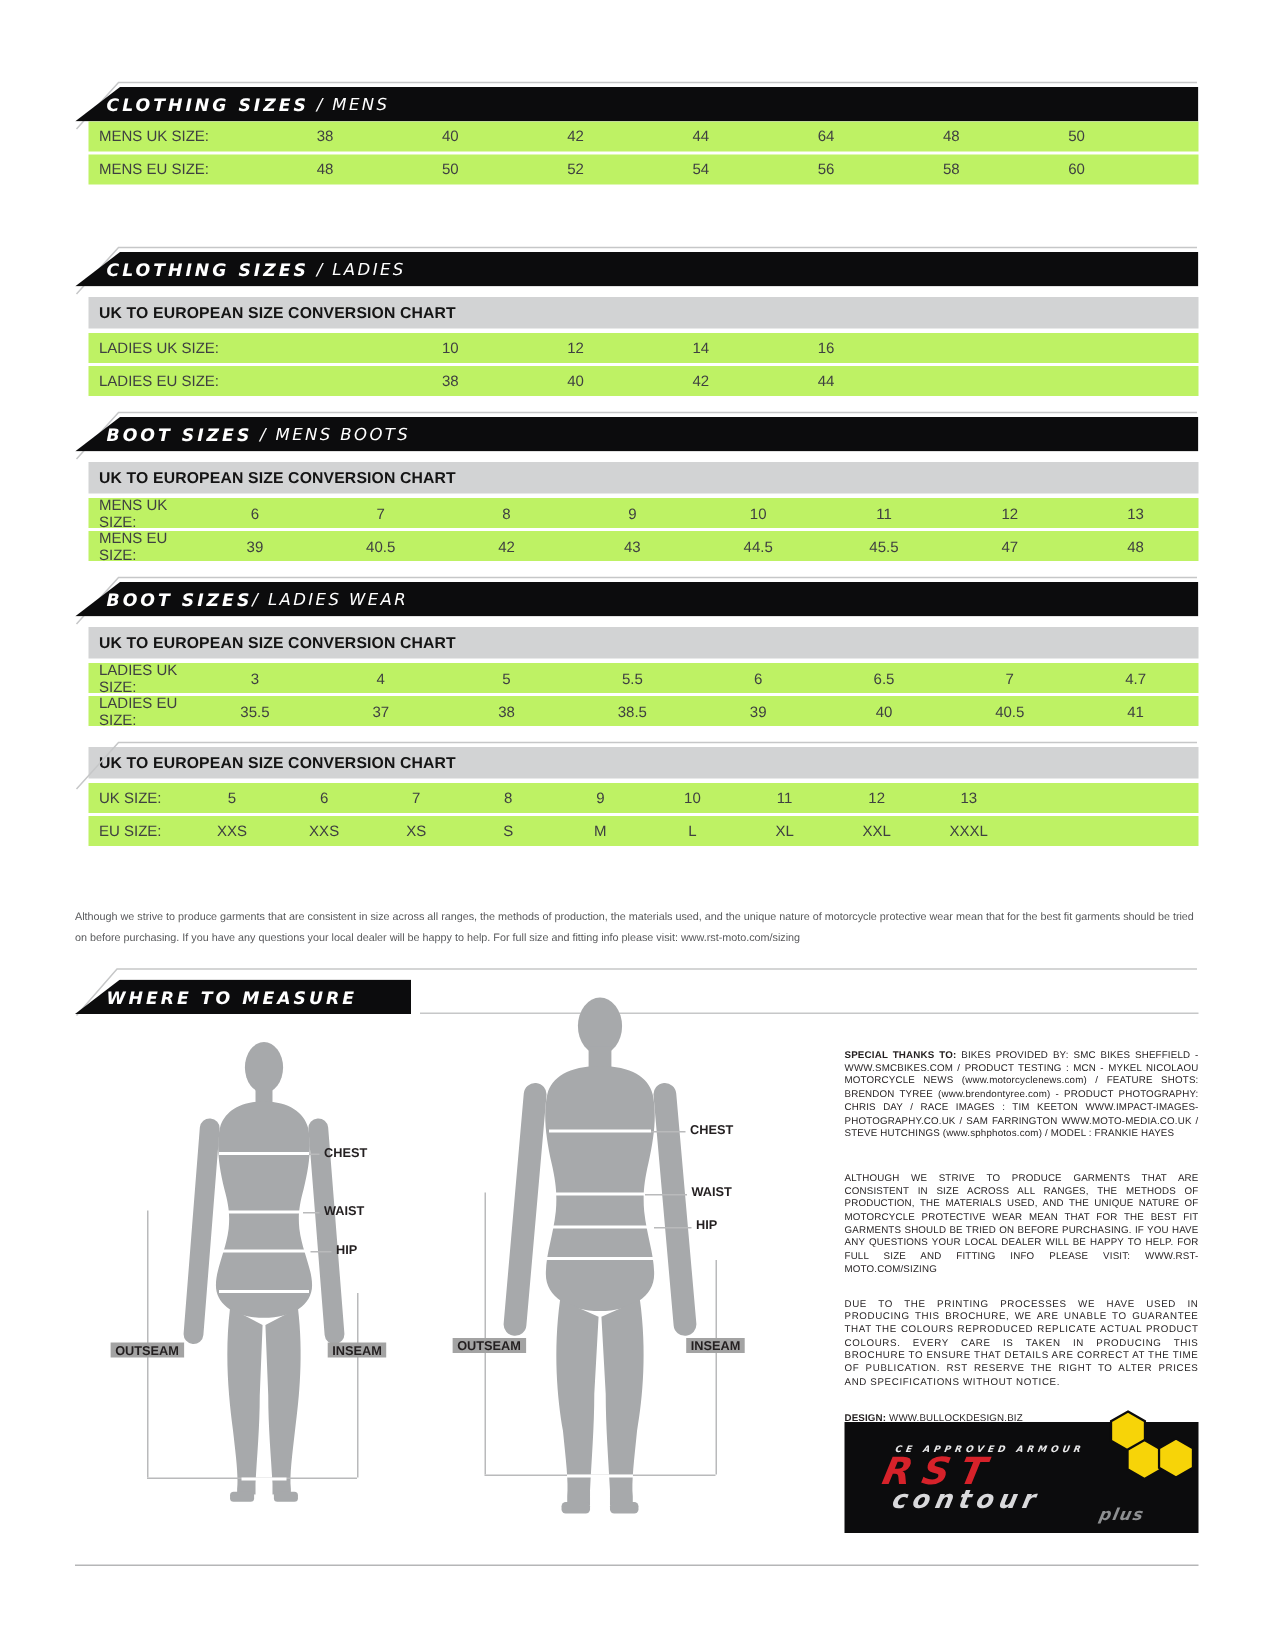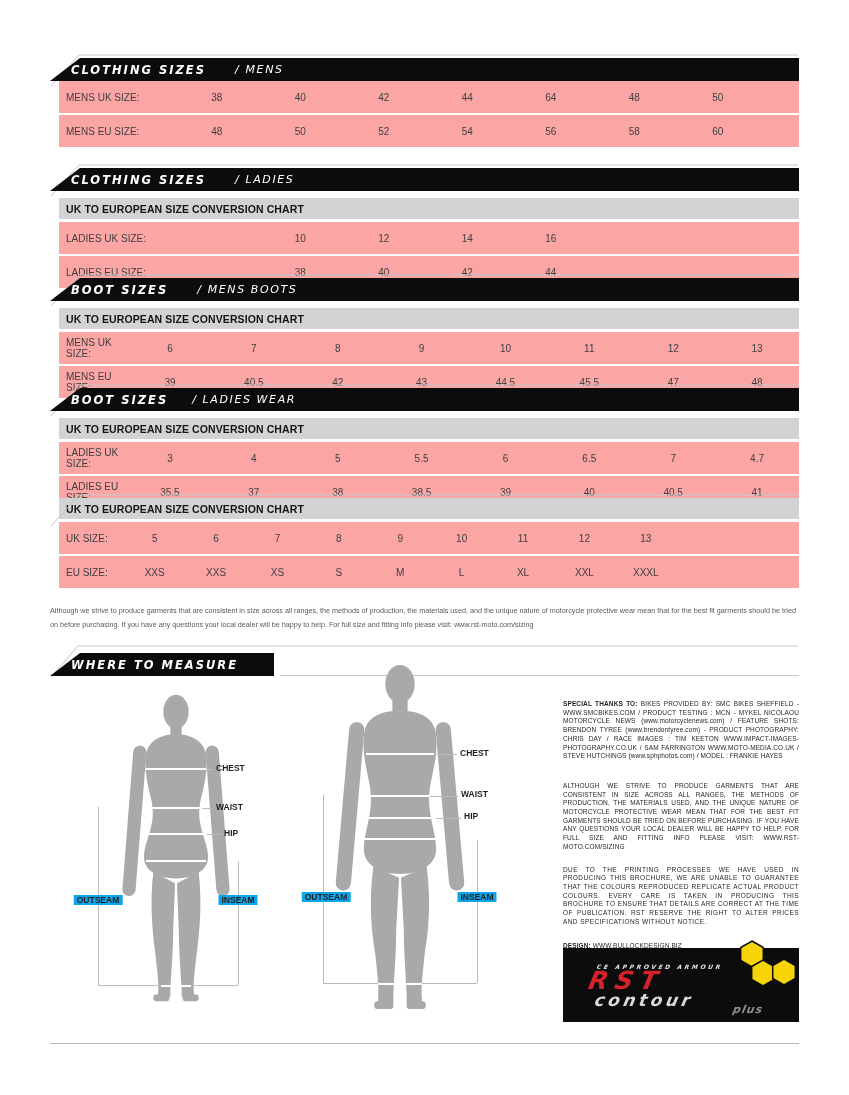--- a/index.html
+++ b/index.html
@@ -3,49 +3,49 @@
 <meta charset="utf-8">
 <style>
   html,body{margin:0;padding:0;background:#fff;}
   .page{position:relative;width:849px;height:1095px;background:#fff;overflow:hidden;
         font-family:"Liberation Sans",sans-serif;color:#3f4041;}
   
   .size-section{position:absolute;left:50px;width:749px;}
   .deco{position:absolute;left:0;top:0;width:749px;height:36px;pointer-events:none;}
   .bar{position:relative;margin-top:7px;height:23px;background:#0c0c0d;
        clip-path:polygon(30px 0,100% 0,100% 100%,0 100%);
-       display:flex;align-items:center;padding-left:21px;box-sizing:border-box;gap:24px;}
+       display:flex;align-items:center;padding-left:21px;box-sizing:border-box;}
   .bar-title{font-family:"DejaVu Sans",sans-serif;font-style:italic;font-weight:900;
              font-size:11.5px;letter-spacing:2px;color:#fff;white-space:pre;}
   .bar-suffix{font-family:"DejaVu Sans",sans-serif;font-style:italic;font-weight:400;
               font-size:11px;letter-spacing:1.6px;color:#fff;white-space:pre;}
   .subbar{margin:7px 0 3px 9px;width:740px;height:21px;background:#d2d3d4;box-sizing:border-box;
           display:flex;align-items:center;padding-left:7px;font-weight:bold;font-size:10.5px;
           color:#141414;letter-spacing:0.1px;}
-  .trow{margin:0 0 2px 9px;width:740px;height:32px;background:#fca5a5;display:grid;align-items:center;}
+  .trow{margin:0 0 2px 9px;width:740px;height:20px;background:#bef264;display:grid;align-items:center;}
   .k-clothing .trow{grid-template-columns:116px repeat(7,83.5px) 1fr;}
   .k-boots    .trow{grid-template-columns:69px repeat(8,1fr);}
   .k-gloves   .trow{grid-template-columns:65px repeat(9,61.4px) 1fr;}
   .tlabel{padding-left:7px;font-size:10px;color:#3f4041;}
   .tcell{text-align:center;font-size:10px;color:#3f4041;}
   
   .disclaimer{position:absolute;left:50px;top:597px;width:749px;font-size:7.2px;
               line-height:13.5px;color:#58595b;}
   
   .wtm{position:absolute;left:50px;top:642px;width:749px;height:401px;}
   .wtm .bar{position:absolute;left:0;top:11px;width:224px;margin:0;z-index:1;}
   .wtm-line{position:absolute;left:230px;top:33px;width:519px;height:1px;background:#c6c7c8;z-index:0;}
   .figure{position:absolute;z-index:2;}
   .figure svg{position:absolute;}
   .sil{fill:#a7a9ab;}
   .mline{position:absolute;height:2px;background:#fff;z-index:3;}
   .cline{position:absolute;height:1px;background:#b9babb;z-index:3;}
   .vline{position:absolute;width:1px;background:#b9babb;z-index:3;}
   .mlabel{position:absolute;font-size:8.5px;font-weight:bold;color:#231f20;z-index:4;white-space:nowrap;}
-  .mlabel.onln{transform:translateX(-50%);background:#0ea5e9;padding:0 3px;}
+  .mlabel.onln{transform:translateX(-50%);background:#a3a3a3;padding:0 3px;}
   
   .credits{position:absolute;left:563px;top:700px;width:236px;color:#231f20;}
   .credits p{margin:0;font-size:6.5px;line-height:8.7px;text-align:justify;letter-spacing:0.12px;}
   .credits p.sp2{margin-top:21px;}
   .credits p.sp3{margin-top:14px;letter-spacing:0.42px;}
   .credits .design{margin-top:16px;font-size:6.5px;letter-spacing:0.1px;}
   .credits b{font-weight:bold;}
   
   .logo{position:absolute;left:563px;top:948px;width:236px;height:74px;background:#0c0c0d;}
   .logo-tag{position:absolute;left:34px;top:15px;font-family:"DejaVu Sans",sans-serif;

